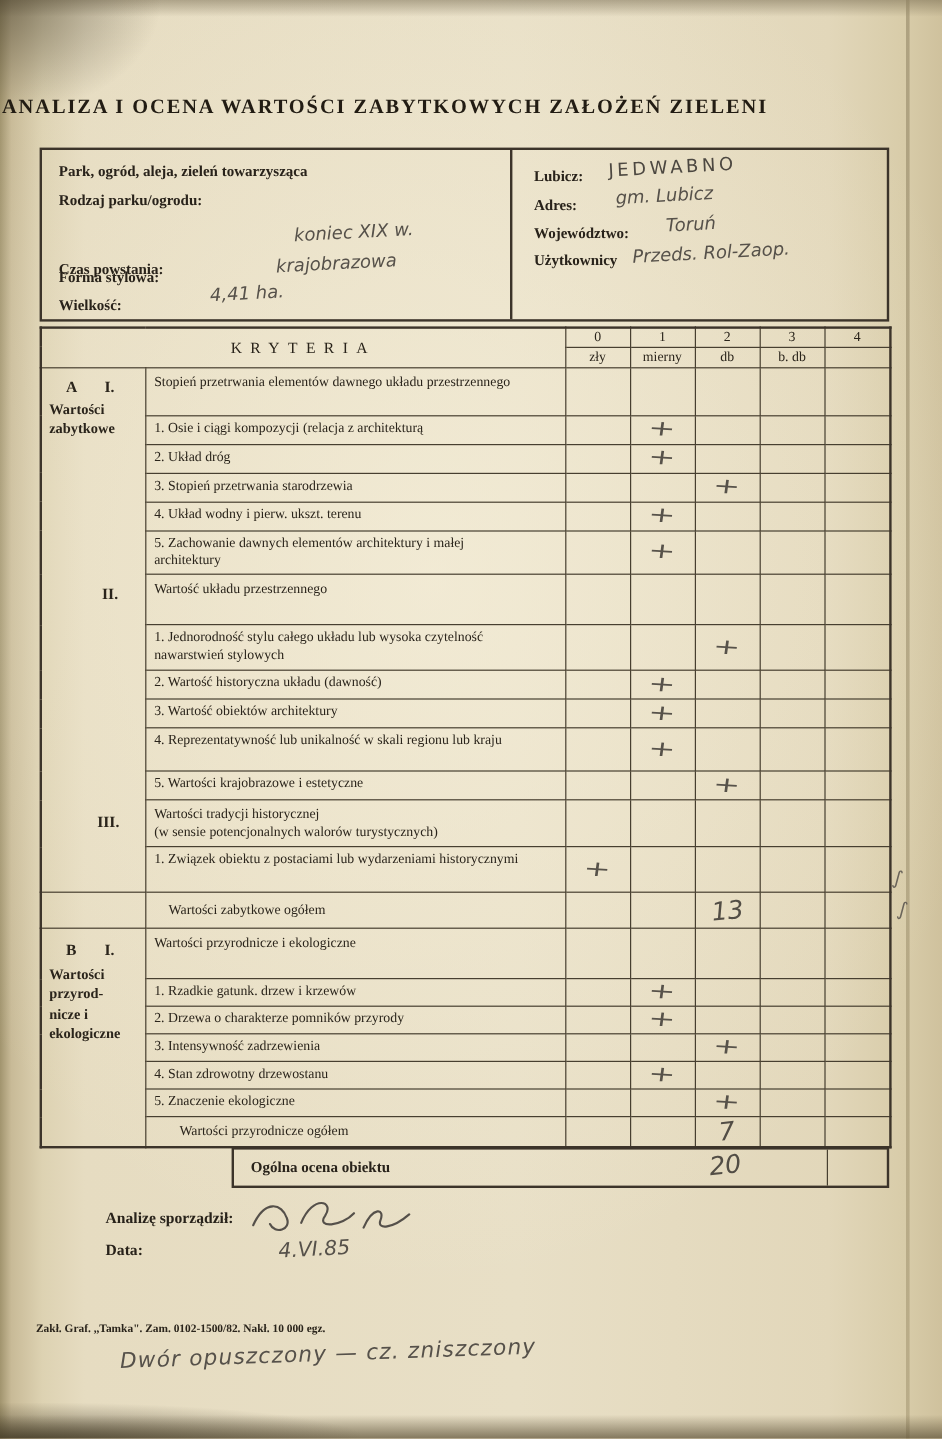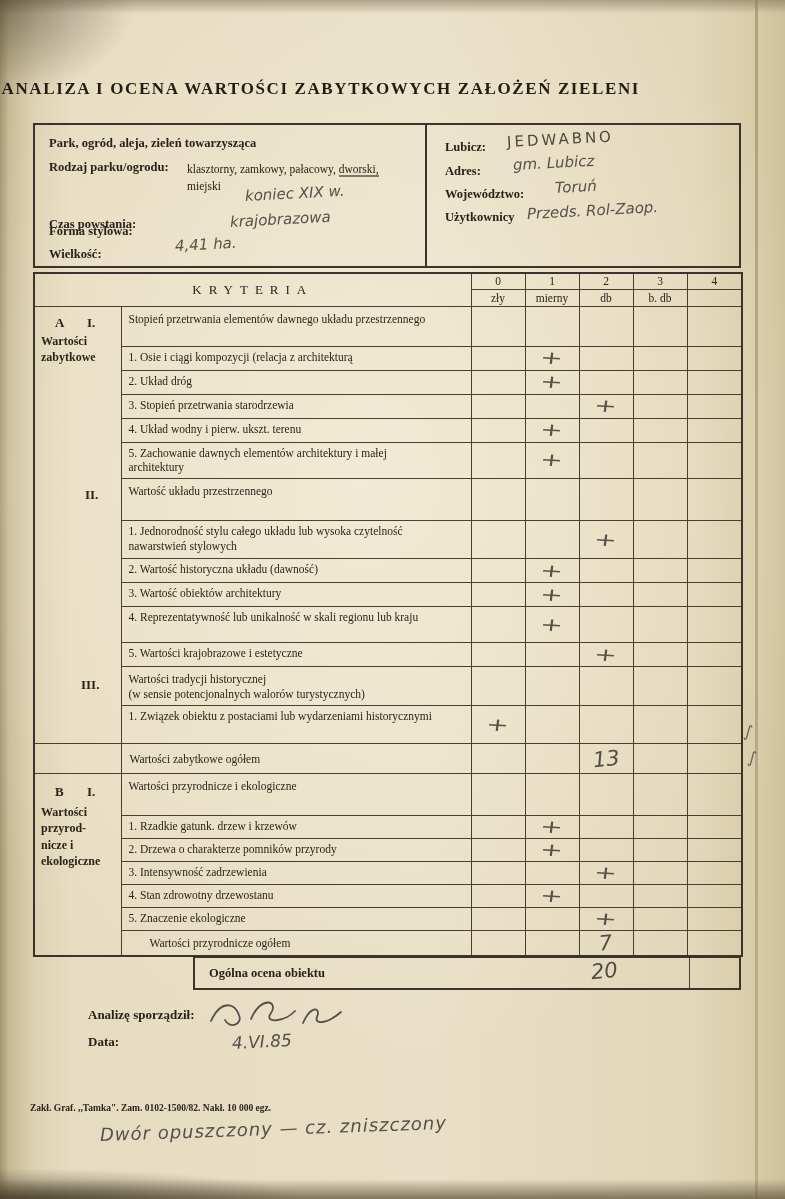--- a/index.html
+++ b/index.html
@@ -39,21 +39,21 @@
   th.kry{font-weight:normal;font-size:13px;letter-spacing:7px;text-align:center}
   .hnum{text-align:center;font-size:11.5px;height:16px}
   .hlab{text-align:center;font-size:11px;height:17px}
   .crit{padding:3px 38px 3px 7px;line-height:1.3;vertical-align:top}
   .sech{padding-top:5px}
   .sc{text-align:center;vertical-align:middle;padding:0;overflow:visible}
   .blk{vertical-align:top;position:relative;padding:0}
   .bh{position:absolute;font-weight:bold;font-size:13px}
   .bt{position:absolute;font-weight:bold;font-size:12px;line-height:1.35}
   .mk{display:inline-block;font-family:"DejaVu Sans",sans-serif;font-size:18px;color:#57524a;transform:scaleX(1.5) rotate(5deg);line-height:1}
-  .tot{vertical-align:middle;padding:4px 8px}
+  .tot{vertical-align:middle;padding:4px 19px}
   .tot2{vertical-align:middle;padding:4px 8px 4px 28px}.h23{height:23px}.h24{height:24px}.h30{height:30px}.h36{height:36px}.h38{height:38px}.h40{height:40px}.h42{height:42px}
   
   .overall{position:absolute;left:193px;top:956px;width:548px;height:34px;border:2px solid #3c342a}
   .olabel{position:absolute;left:14px;top:8px;font-size:12.5px;font-weight:bold}
   .odiv{position:absolute;left:494px;top:0;bottom:0;width:1px;background:#473f30}
   .oval{position:absolute;left:396px;top:1px}
   
   .f-lab{position:absolute;font-size:13px;font-weight:bold}
   .uwaga{position:absolute;left:30px;top:1062px;width:727px;font-size:11.6px;font-weight:bold;line-height:1.4;text-align:justify;color:#241e15}
   .printline{position:absolute;left:30px;top:1103px;font-size:9.5px;font-weight:bold;color:#2a241b}
@@ -73,25 +73,20 @@
   <div class="corner-bl"></div>
 
   <div class="title">ANALIZA I OCENA WARTOŚCI ZABYTKOWYCH ZAŁOŻEŃ ZIELENI</div>
 
   <div class="infobox">
     <div class="ib-left">
       <div class="abs lab b" style="left:14px;top:11px">
         <span class="u">Park,</span><span> ogród, aleja, zieleń towarzysząca</span>
       </div>
       <div class="abs lab b" style="left:14px;top:35px">Rodzaj parku/ogrodu:</div>
-      <div class="abs opts" style="left:152px;top:36px;width:238px">
-        <span>klasztorny, zamkowy, pałacowy,</span>
-        <span class="du">dworski,</span><br>
-        <span>miejski</span>
-      </div>
       <div class="abs lab b" style="left:14px;top:92px">Czas powstania:</div>
       <div class="hw" style="left:210px;top:62px;font-size:15px">koniec XIX w.</div>
       <div class="abs lab b" style="left:14px;top:99px">Forma stylowa:</div>
       <div class="hw" style="left:195px;top:88px;font-size:15px">krajobrazowa</div>
       <div class="abs lab b" style="left:14px;top:122px">Wielkość:</div>
       <div class="hw" style="left:140px;top:112px;font-size:15px">4,41 ha.</div>
     </div>
     <div class="ib-right">
       <div class="abs lab b" style="left:18px;top:15px">Lubicz:</div>
       <div class="hw caps" style="left:80px;top:8px">JEDWABNO</div>

